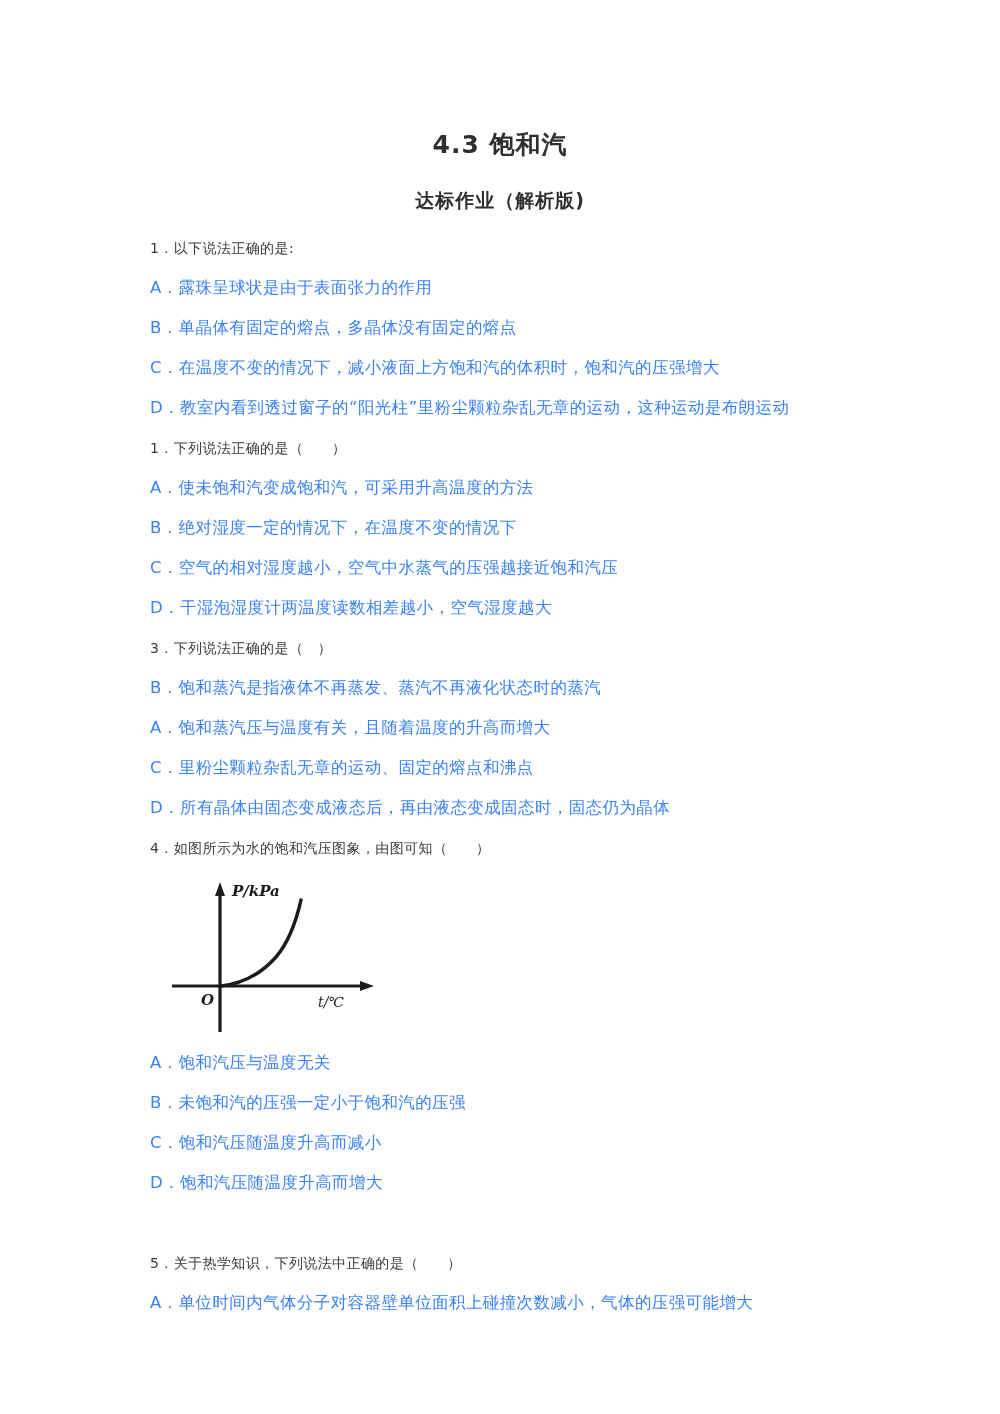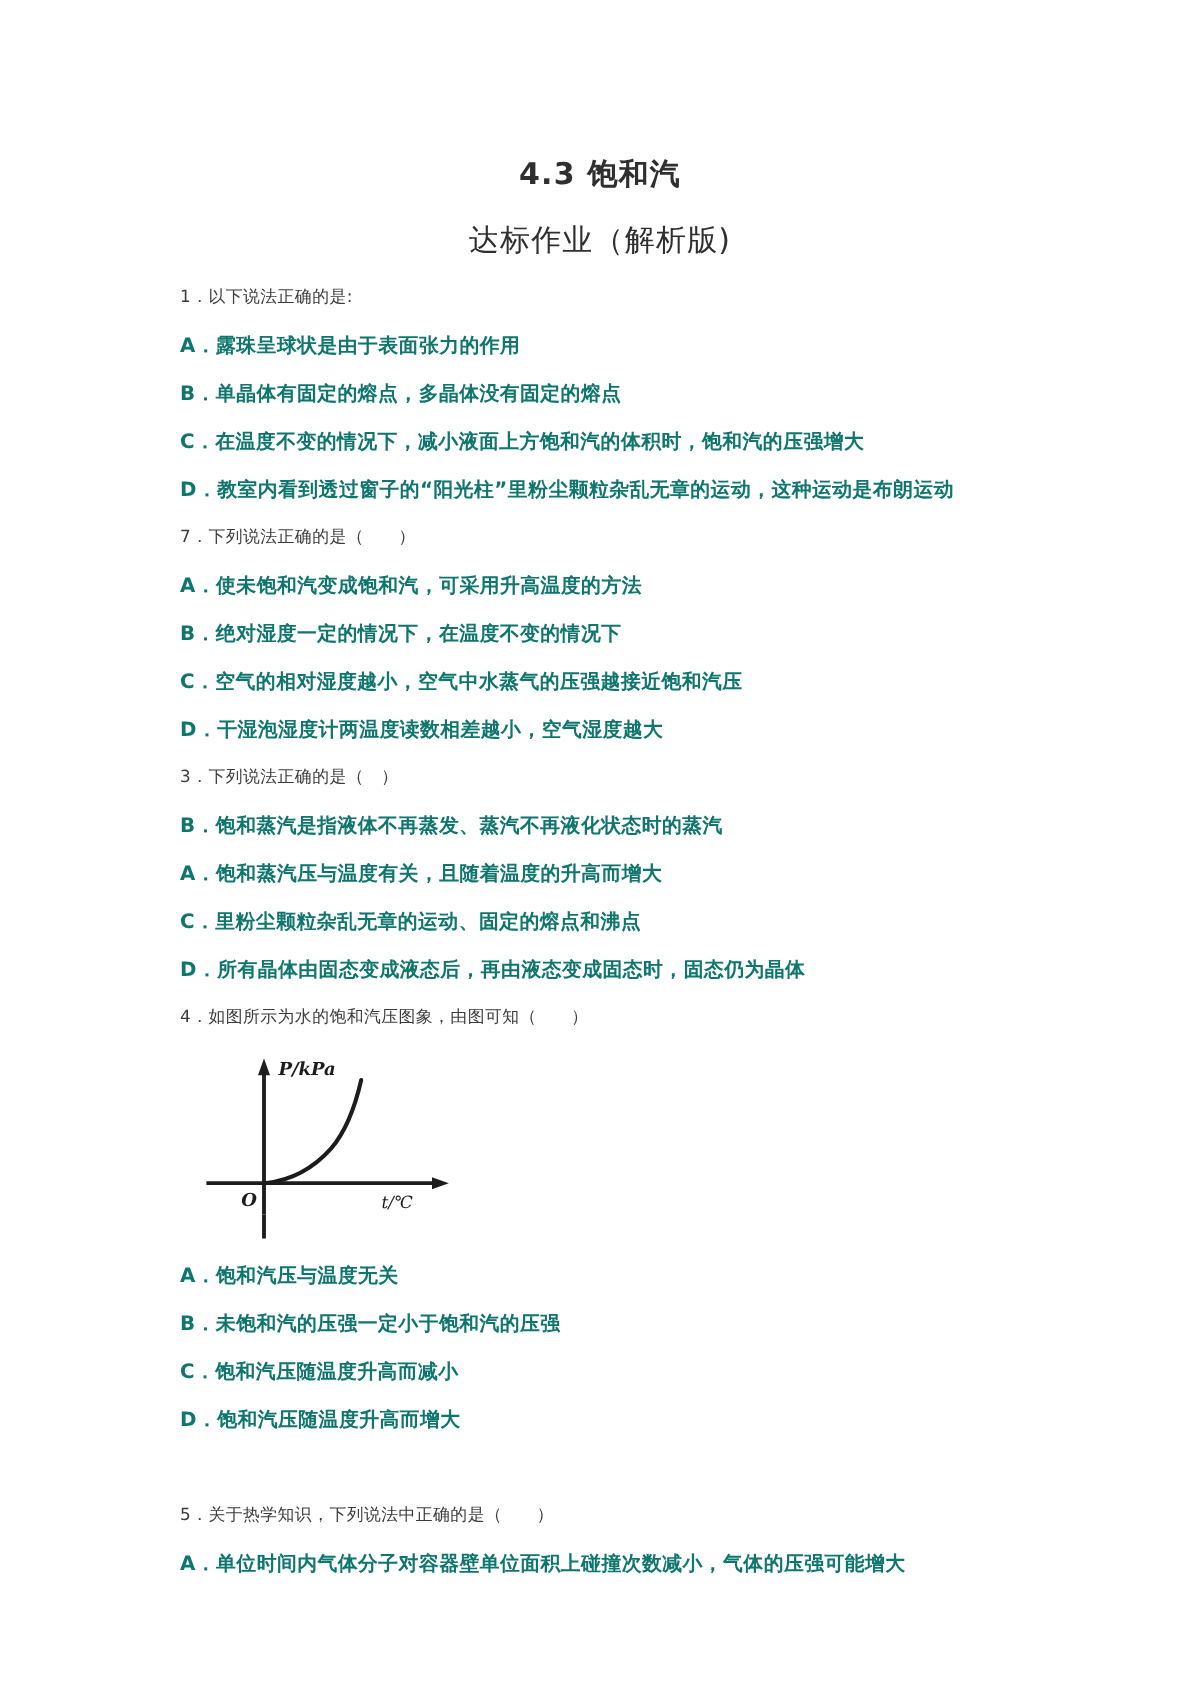--- a/index.html
+++ b/index.html
@@ -30,22 +30,22 @@
     text-align: center;
   }
   .title-main {
     font-size: 25px;
     font-weight: bold;
     color: #2f2f2f;
     letter-spacing: 1px;
     line-height: 38px;
   }
   .title-sub {
-    font-size: 25px;
-    font-weight: normal;
+    font-size: 19px;
+    font-weight: bold;
     color: #2f2f2f;
     letter-spacing: 1px;
     line-height: 40px;
     margin-top: 16px;
   }
   .content {
     position: absolute;
     left: 150px;
     top: 228px;
     width: 740px;
@@ -53,24 +53,23 @@
   .q-line {
     font-size: 14px;
     line-height: 40px;
     color: #3b3b3b;
     letter-spacing: 0.4px;
     white-space: pre;
   }
   .opt-line {
     font-size: 16.5px;
     line-height: 40px;
-    color: #0f766e;
+    color: #3b82f6;
     letter-spacing: 0.4px;
     white-space: pre;
-    font-weight: bold;
   }
   .blank-line {
     height: 40px;
   }
   .figure-wrap {
     height: 175px;
     position: relative;
   }
   .figure {
     position: absolute;
@@ -92,21 +91,21 @@
   </div>
 
   <div class="content">
 
     <div class="q-line">1．以下说法正确的是:</div>
     <div class="opt-line">A．露珠呈球状是由于表面张力的作用</div>
     <div class="opt-line">B．单晶体有固定的熔点，多晶体没有固定的熔点</div>
     <div class="opt-line">C．在温度不变的情况下，减小液面上方饱和汽的体积时，饱和汽的压强增大</div>
     <div class="opt-line">D．教室内看到透过窗子的“阳光柱”里粉尘颗粒杂乱无章的运动，这种运动是布朗运动</div>
 
-    <div class="q-line">7．下列说法正确的是（　　）</div>
+    <div class="q-line">1．下列说法正确的是（　　）</div>
     <div class="opt-line">A．使未饱和汽变成饱和汽，可采用升高温度的方法</div>
     <div class="opt-line">B．绝对湿度一定的情况下，在温度不变的情况下</div>
     <div class="opt-line">C．空气的相对湿度越小，空气中水蒸气的压强越接近饱和汽压</div>
     <div class="opt-line">D．干湿泡湿度计两温度读数相差越小，空气湿度越大</div>
 
     <div class="q-line">3．下列说法正确的是（　）</div>
     <div class="opt-line">B．饱和蒸汽是指液体不再蒸发、蒸汽不再液化状态时的蒸汽</div>
     <div class="opt-line">A．饱和蒸汽压与温度有关，且随着温度的升高而增大</div>
     <div class="opt-line">C．里粉尘颗粒杂乱无章的运动、固定的熔点和沸点</div>
     <div class="opt-line">D．所有晶体由固态变成液态后，再由液态变成固态时，固态仍为晶体</div>

